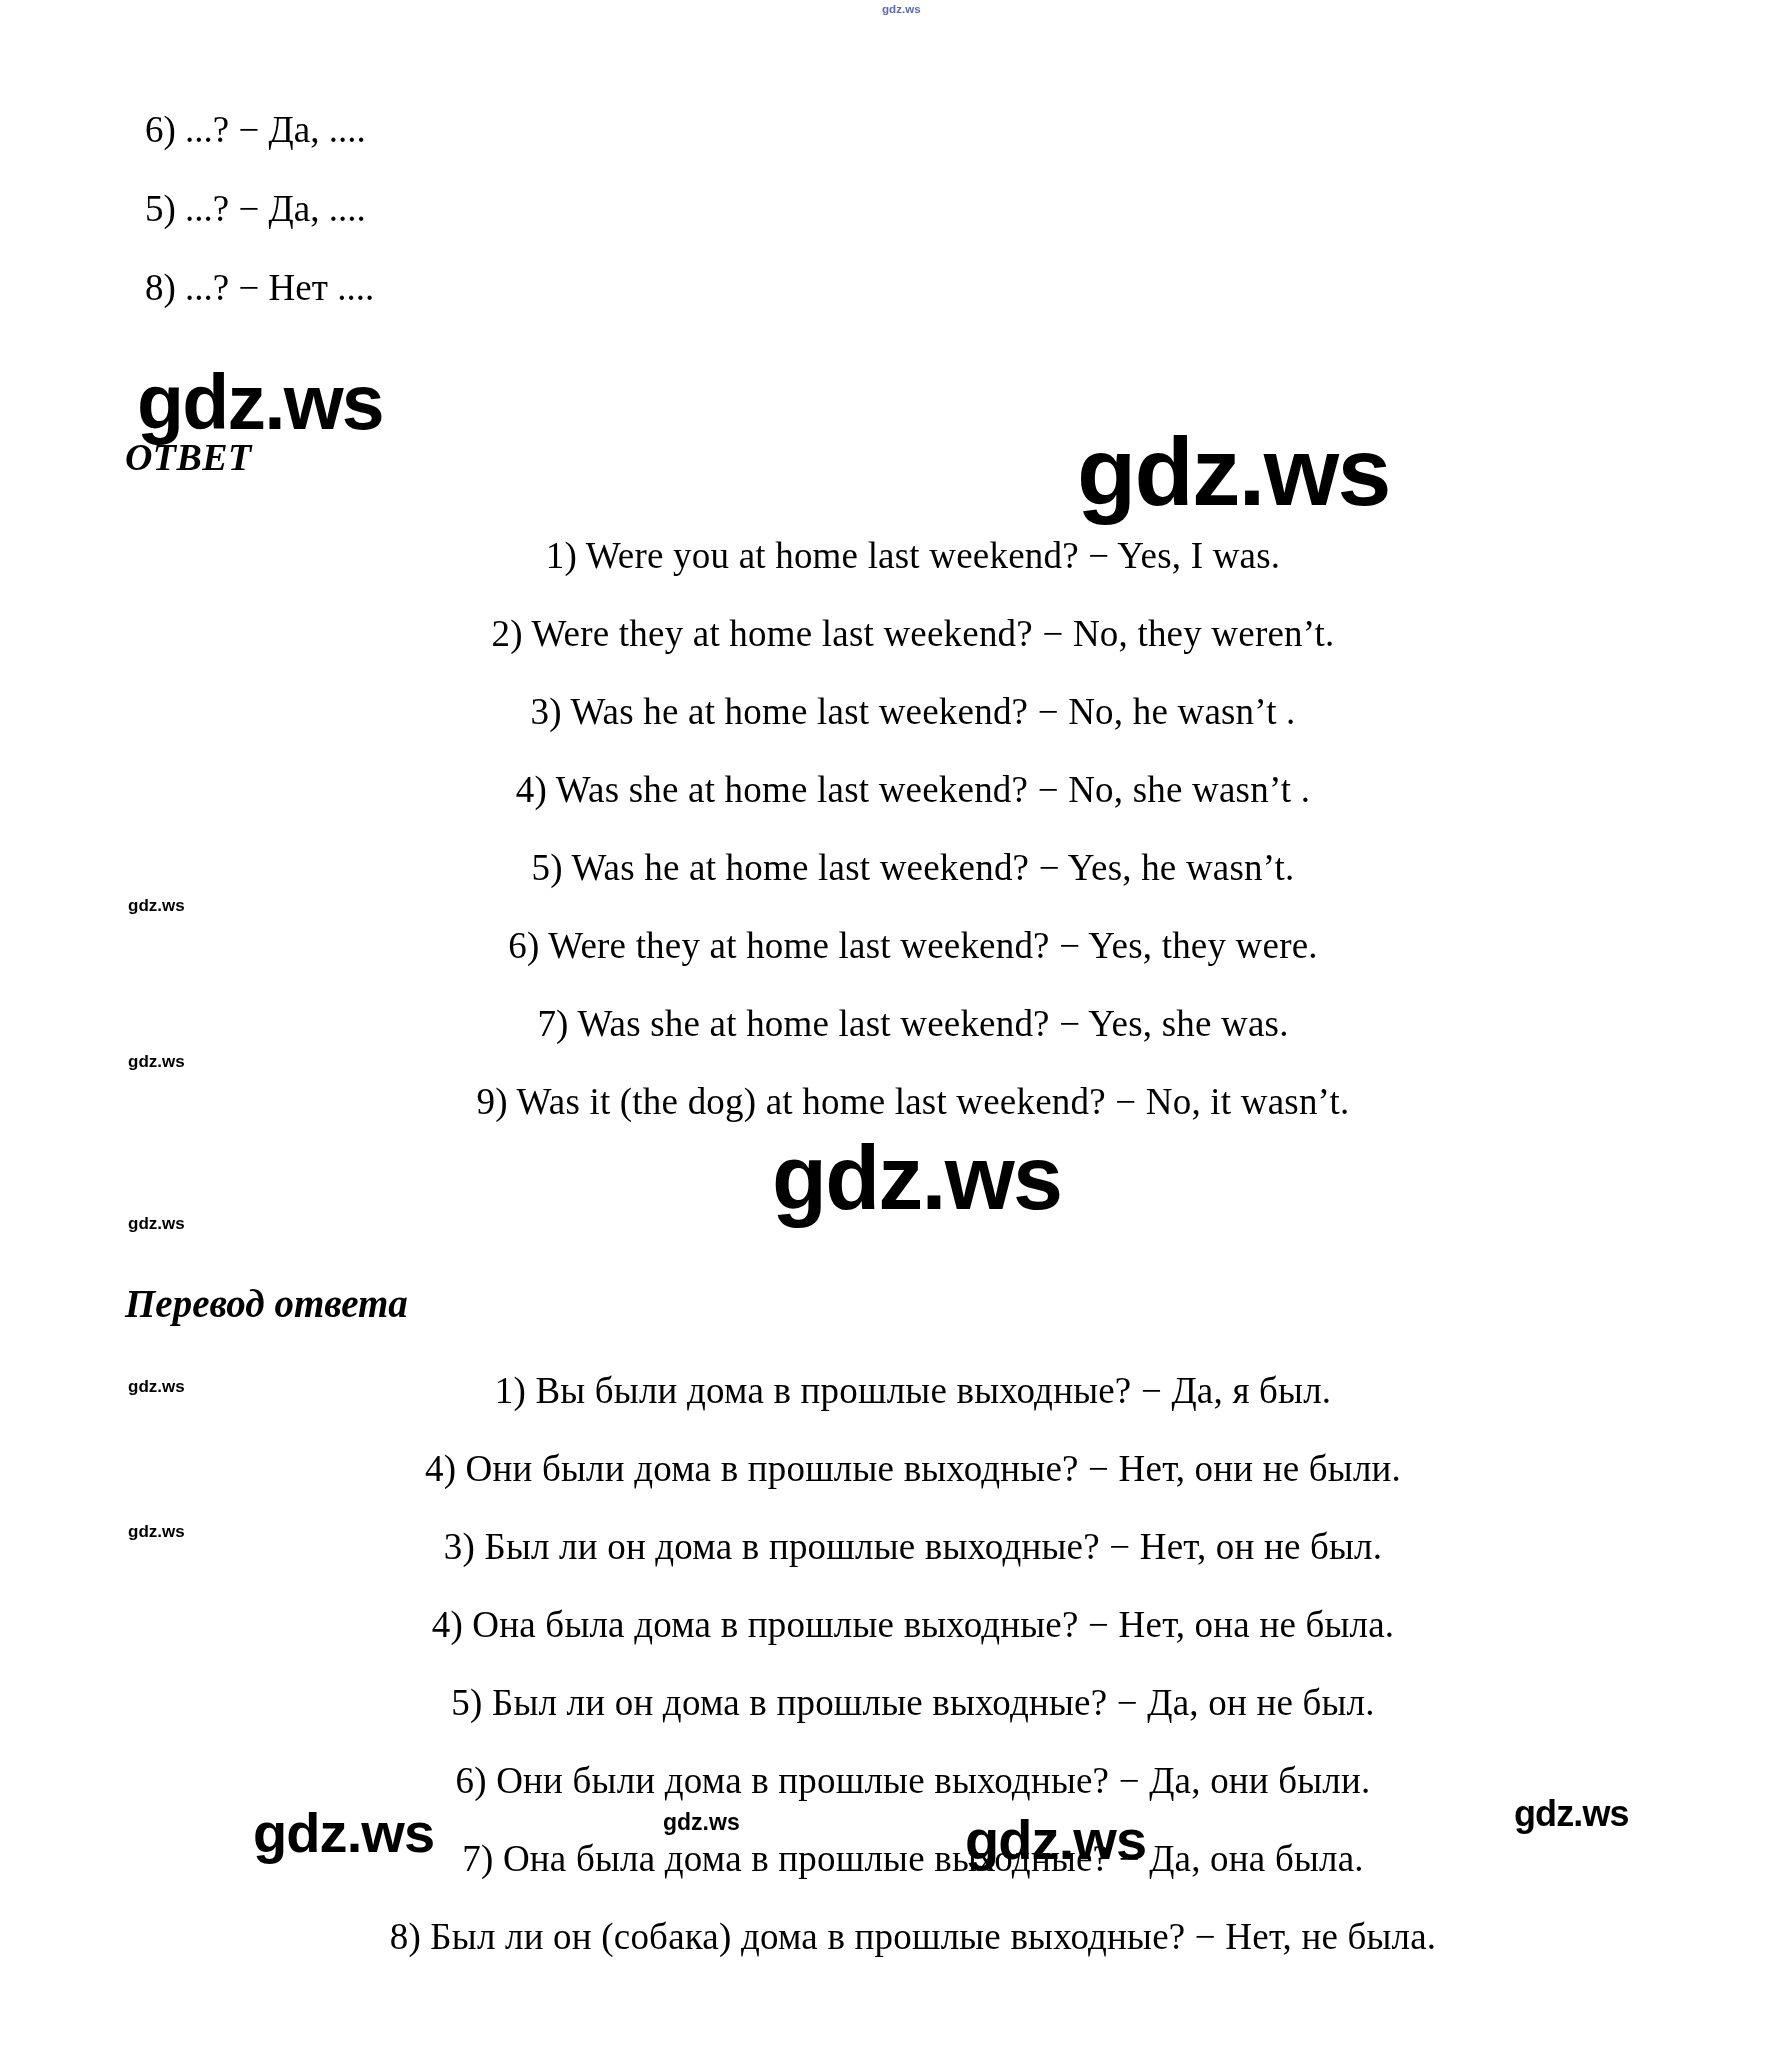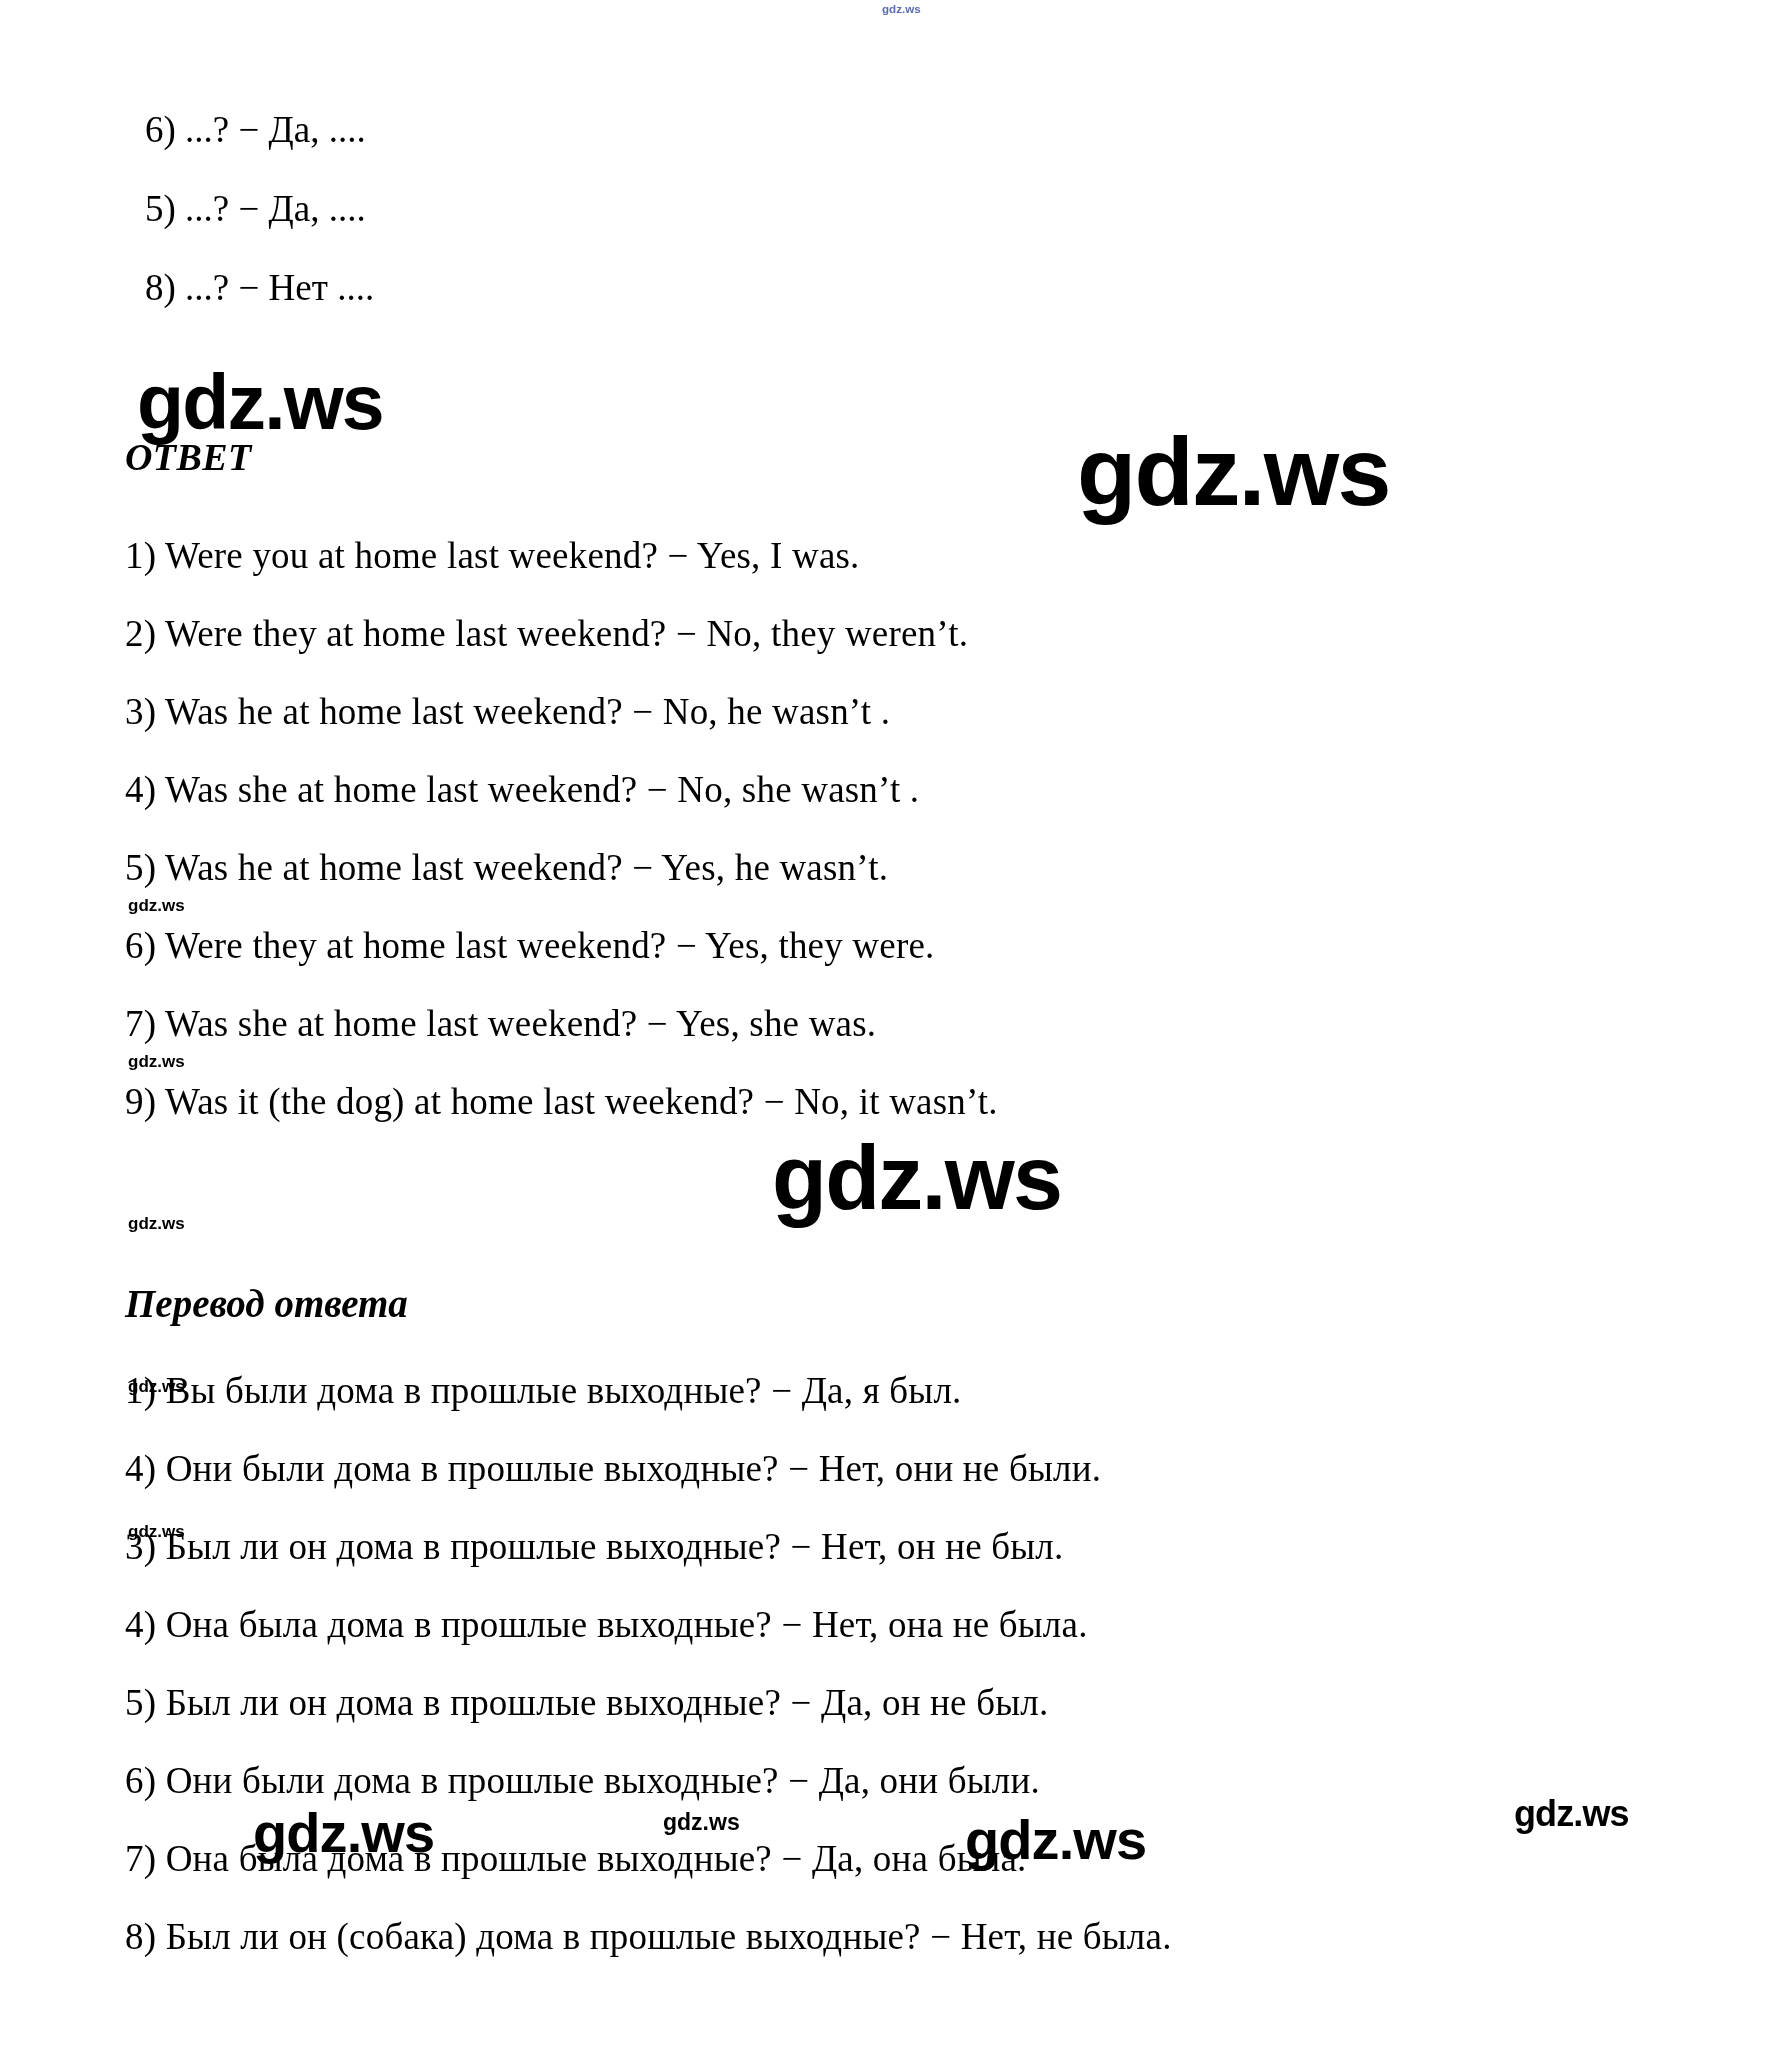--- a/index.html
+++ b/index.html
@@ -29,20 +29,21 @@
     left: 125px;
     top: 0;
     width: 1576px;
   }
 
   .line {
     font-size: 37px;
     line-height: 78px;
     white-space: nowrap;
     letter-spacing: 0.2px;
+    text-align: center;
   }
 
   .prompt-line {
     font-size: 37px;
     line-height: 79px;
     white-space: nowrap;
     margin-left: 20px;
   }
 
   .heading-answer {

